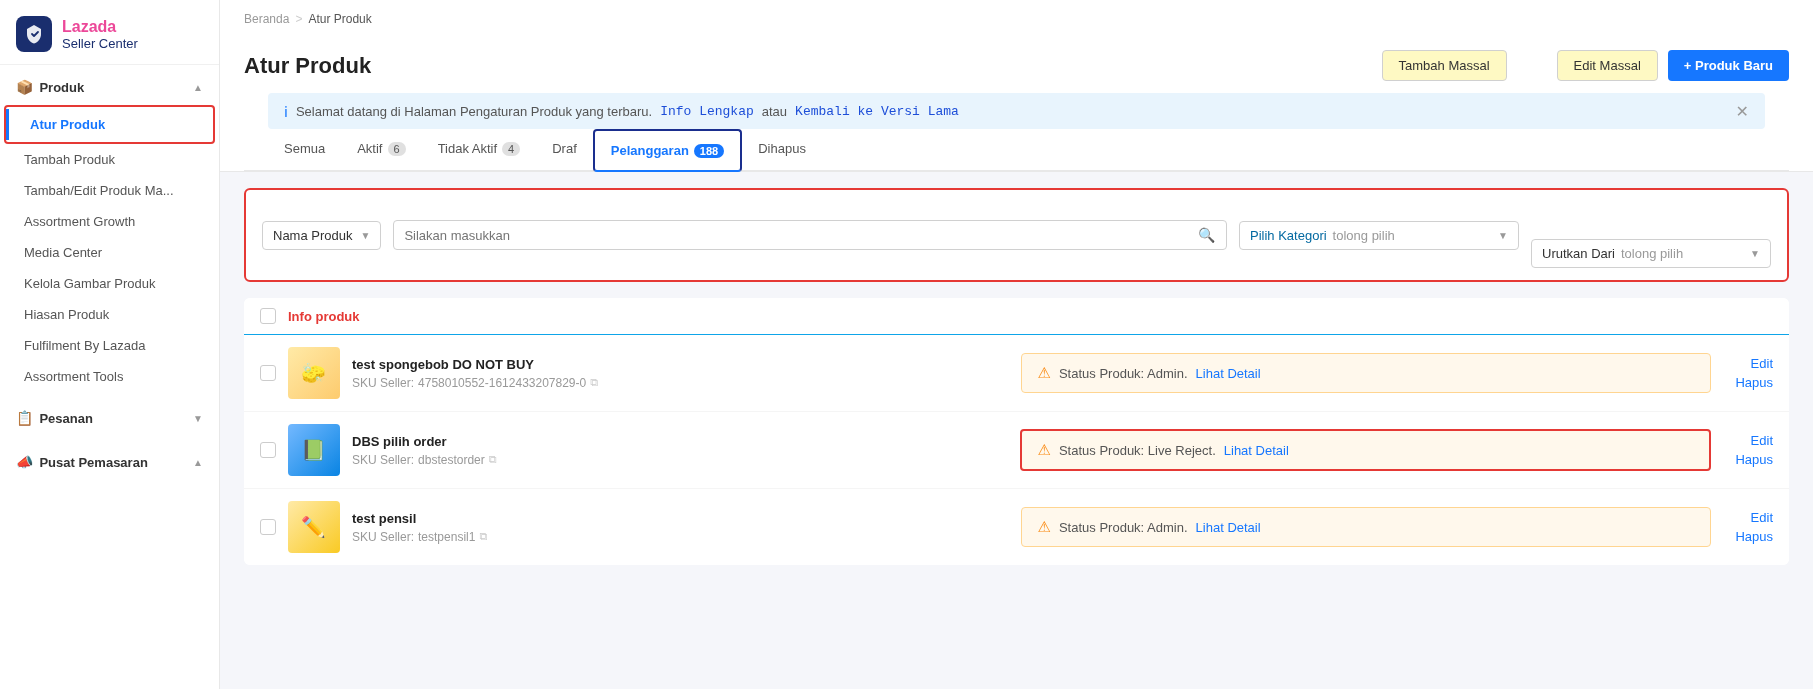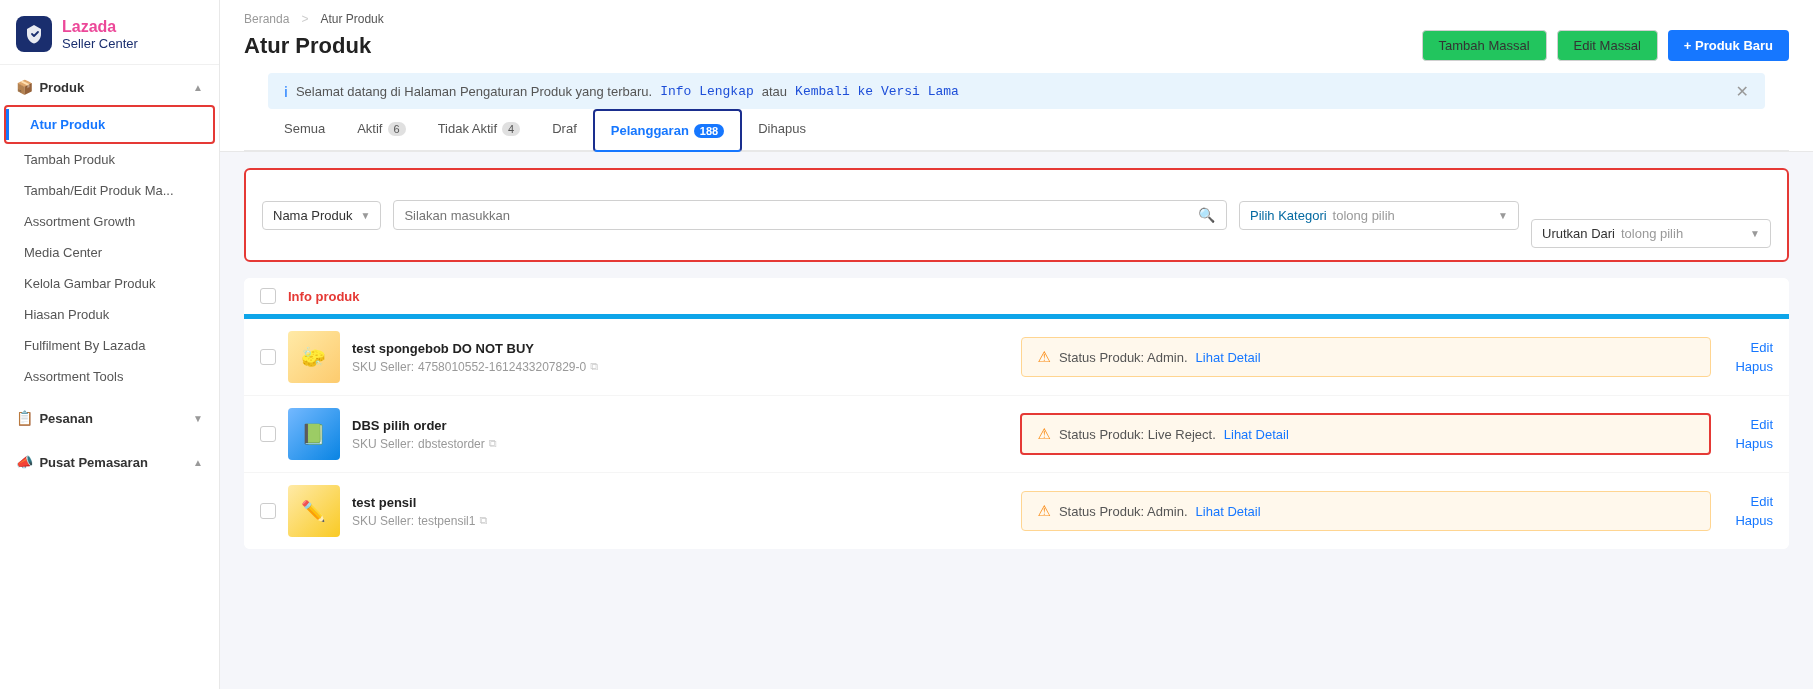--- a/index.html
+++ b/index.html
@@ -86,47 +86,48 @@
 
     
     .page-header {
       background: #fff;
       padding: 12px 24px 0 24px;
       border-bottom: 1px solid #e8e8e8;
     }
     .breadcrumb {
       font-size: 12px;
       color: #999;
-      margin-bottom: 4px;
-      display: flex;
-      align-items: center;
-      gap: 12px;
+      margin-bottom: 24px;
+      display: flex;
+      align-items: center;
+      gap: 6px;
     }
     .breadcrumb-sep { color: #ccc; }
     .breadcrumb-current { color: #555; }
     .page-title-row {
       display: flex;
       align-items: center;
       justify-content: space-between;
       margin-bottom: 12px;
     }
     .page-title {
       font-size: 22px;
       font-weight: 700;
       color: #222;
     }
     .header-actions { display: flex; gap: 10px; }
     .btn-outline {
       border: 1px solid #d0d0d0;
-      background: #22c55e;
+      background: #fef9c3;
       color: #333;
       padding: 7px 16px;
       border-radius: 4px;
       cursor: pointer;
       font-size: 13px;
+      margin-left: 40px;
     }
     .btn-primary {
       background: #1677ff;
       color: #fff;
       border: none;
       padding: 7px 16px;
       border-radius: 4px;
       cursor: pointer;
       font-size: 13px;
       font-weight: 600;
@@ -278,21 +279,21 @@
     
     .product-table {
       background: #fff;
       border-radius: 6px;
       overflow: hidden;
     }
     .table-header-row {
       display: flex;
       align-items: center;
       padding: 10px 16px;
-      border-bottom: 5px solid #0ea5e9;
+      border-bottom: 1px solid #0ea5e9;
       background: #fff;
     }
     .table-header-label {
       font-size: 13px;
       color: #e53935;
       font-weight: 600;
       margin-left: 12px;
     }
     .product-row {
       display: flex;

